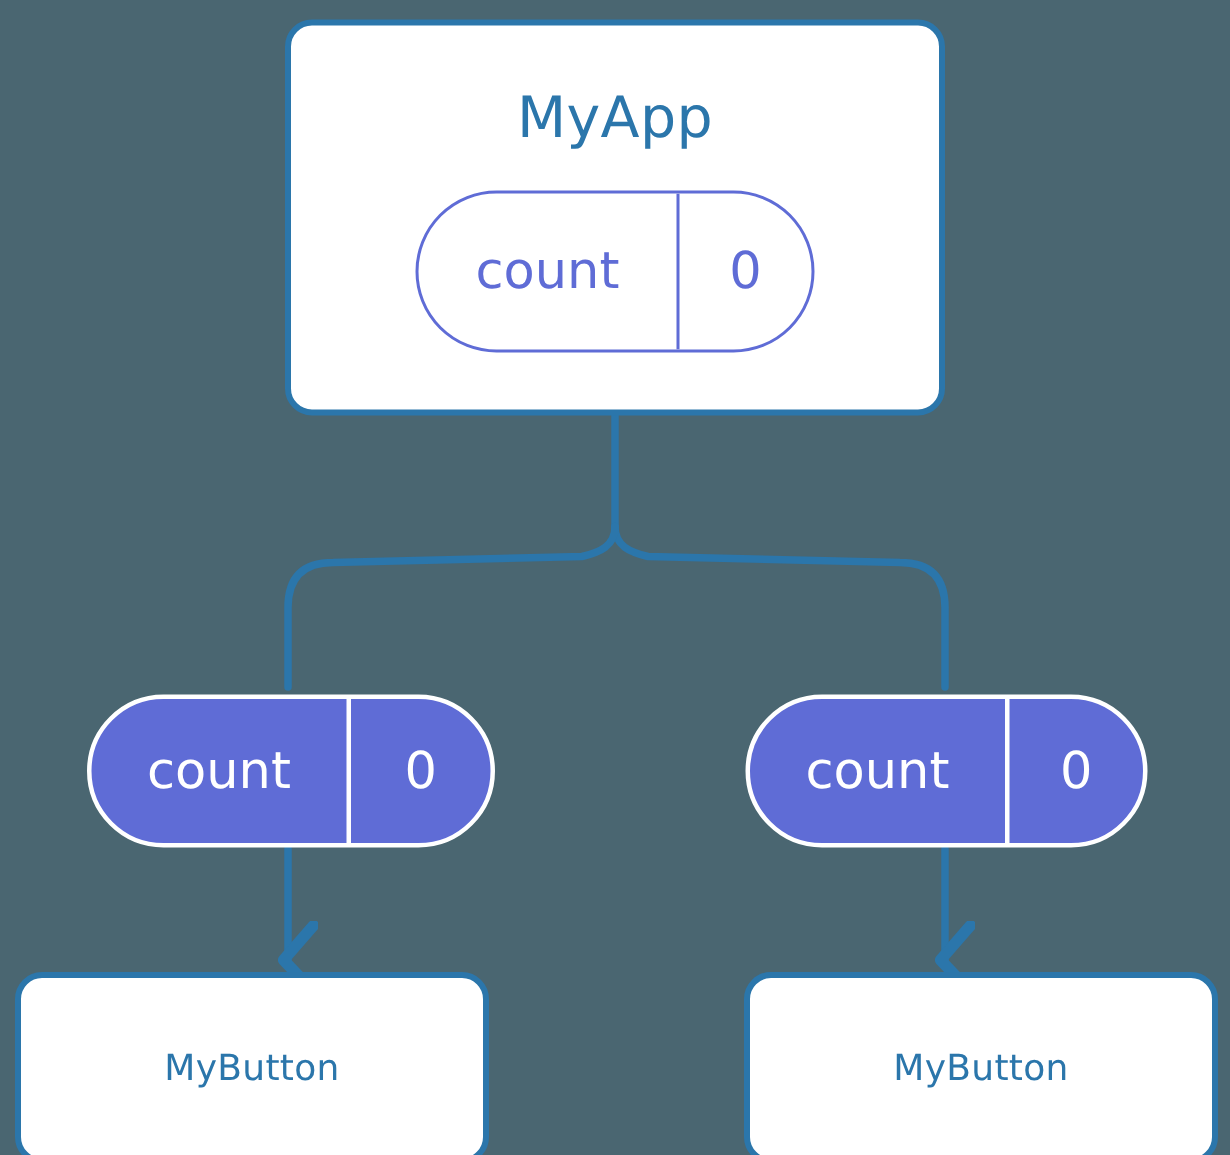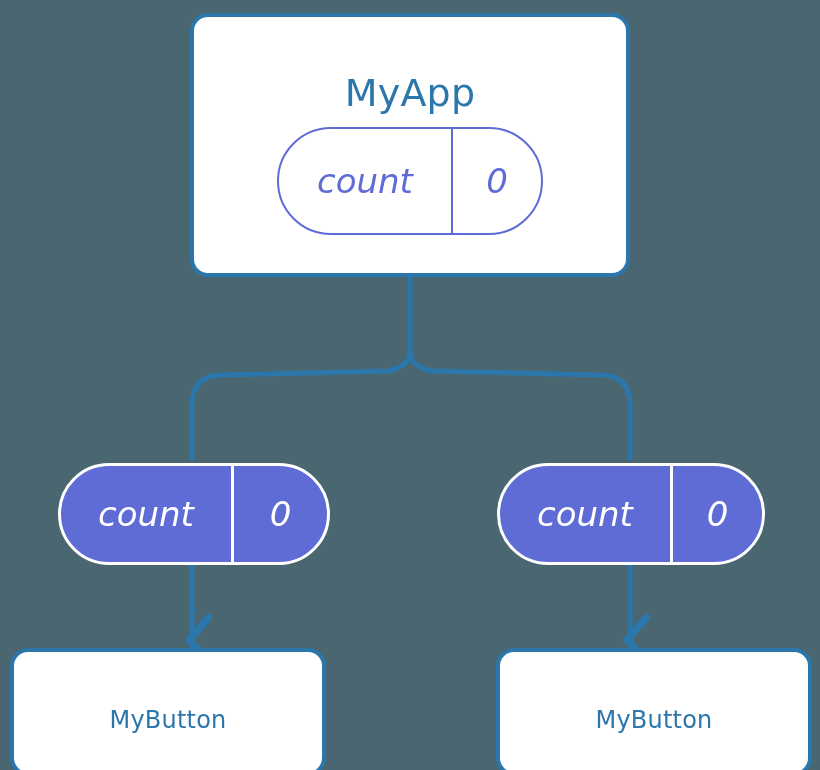--- a/index.html
+++ b/index.html
@@ -63,21 +63,20 @@
     justify-content: center;
     padding-top: 0;
   }
   .comp-title {
     color: #2b76ab;
     font-size: 38px;
     font-weight: 400;
     letter-spacing: 0.2px;
     line-height: 1;
     white-space: nowrap;
-    margin-top: 15px;
   }
   .comp-title.small {
     font-size: 24px;
   }
 
   
   .pill {
     position: absolute;
     display: flex;
     align-items: stretch;
@@ -85,21 +84,20 @@
     border-radius: 999px;
     overflow: hidden;
   }
   .pill .pill-key,
   .pill .pill-val {
     display: flex;
     align-items: center;
     justify-content: center;
     line-height: 1;
     white-space: nowrap;
-    font-style: italic;
   }
 
   
   .pill-outline {
     border: 2px solid #5f6cd6;
     background: #ffffff;
   }
   .pill-outline .pill-key {
     flex: 0 0 172px;
     color: #5f6cd6;

